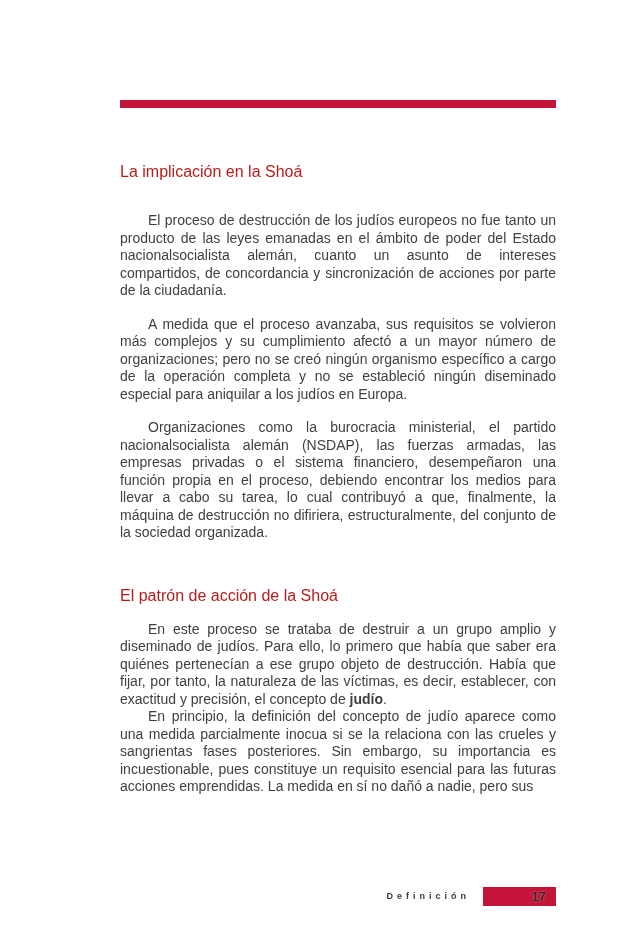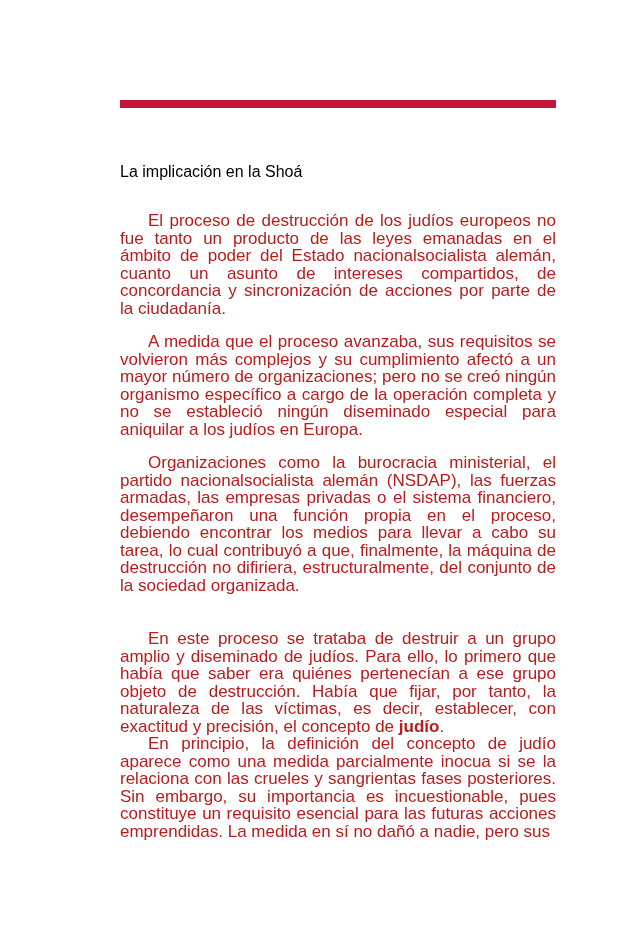--- a/index.html
+++ b/index.html
@@ -23,36 +23,36 @@
   }
   .top-bar {
     margin-top: 100px;
     height: 8px;
     background: #c41437;
   }
   .section-heading {
     font-size: 16px;
     line-height: 18px;
     font-weight: 400;
-    color: #000000;
+    color: #b91c1c;
     margin: 0;
   }
   .heading-1 { margin-top: 55px; }
   .heading-2 { margin-top: 45px; }
   .body-par {
-    font-size: 17px;
+    font-size: 14px;
     line-height: 17.5px;
-    color: #b91c1c;
+    color: #404040;
     text-align: justify;
     text-indent: 28px;
     margin: 0;
   }
   .par-first { margin-top: 31px; }
   .par-next  { margin-top: 16px; }
-  .par-first-2 { margin-top: 36px; }
+  .par-first-2 { margin-top: 16px; }
   .par-next-2  { }
   .bold-term { font-weight: bold; }
   .footer {
     position: absolute;
     left: 120px;
     top: 886px;
     width: 436px;
     height: 20px;
     display: flex;
     justify-content: flex-end;
@@ -92,20 +92,27 @@
     <div class="top-bar"></div>
 
     <h2 class="section-heading heading-1">La implicación en la Shoá</h2>
 
     <p class="body-par par-first">El proceso de destrucción de los judíos europeos no fue tanto un producto de las leyes emanadas en el ámbito de poder del Estado nacionalsocialista alemán, cuanto un asunto de intereses compartidos, de concordancia y sincronización de acciones por parte de la ciudadanía.</p>
 
     <p class="body-par par-next">A medida que el proceso avanzaba, sus requisitos se volvieron más complejos y su cumplimiento afectó a un mayor número de organizaciones; pero no se creó ningún organismo específico a cargo de la operación completa y no se estableció ningún diseminado especial para aniquilar a los judíos en Europa.</p>
 
     <p class="body-par par-next">Organizaciones como la burocracia ministerial, el partido nacionalsocialista alemán (NSDAP), las fuerzas armadas, las empresas privadas o el sistema financiero, desempeñaron una función propia en el proceso, debiendo encontrar los medios para llevar a cabo su tarea, lo cual contribuyó a que, finalmente, la máquina de destrucción no difiriera, estructuralmente, del conjunto de la sociedad organizada.</p>
 
+    <h2 class="section-heading heading-2">El patrón de acción de la Shoá</h2>
 
     <p class="body-par par-first-2"><span>En este proceso se trataba de destruir a un grupo amplio y diseminado de judíos. Para ello, lo primero que había que saber era quiénes pertenecían a ese grupo objeto de destrucción. Había que fijar, por tanto, la naturaleza de las víctimas, es decir, establecer, con exactitud y precisión, el concepto de </span><span class="bold-term">judío</span><span>.</span></p>
 
     <p class="body-par par-next-2">En principio, la definición del concepto de judío aparece como una medida parcialmente inocua si se la relaciona con las crueles y sangrientas fases posteriores. Sin embargo, su importancia es incuestionable, pues constituye un requisito esencial para las futuras acciones emprendidas. La medida en sí no dañó a nadie, pero sus</p>
 
   </div>
 
+  <div class="footer">
+    <span class="footer-label">Definición</span>
+    <div class="page-num-box">
+      <span class="page-num">17</span>
+    </div>
+  </div>
 </div>
 
 </body></html>

